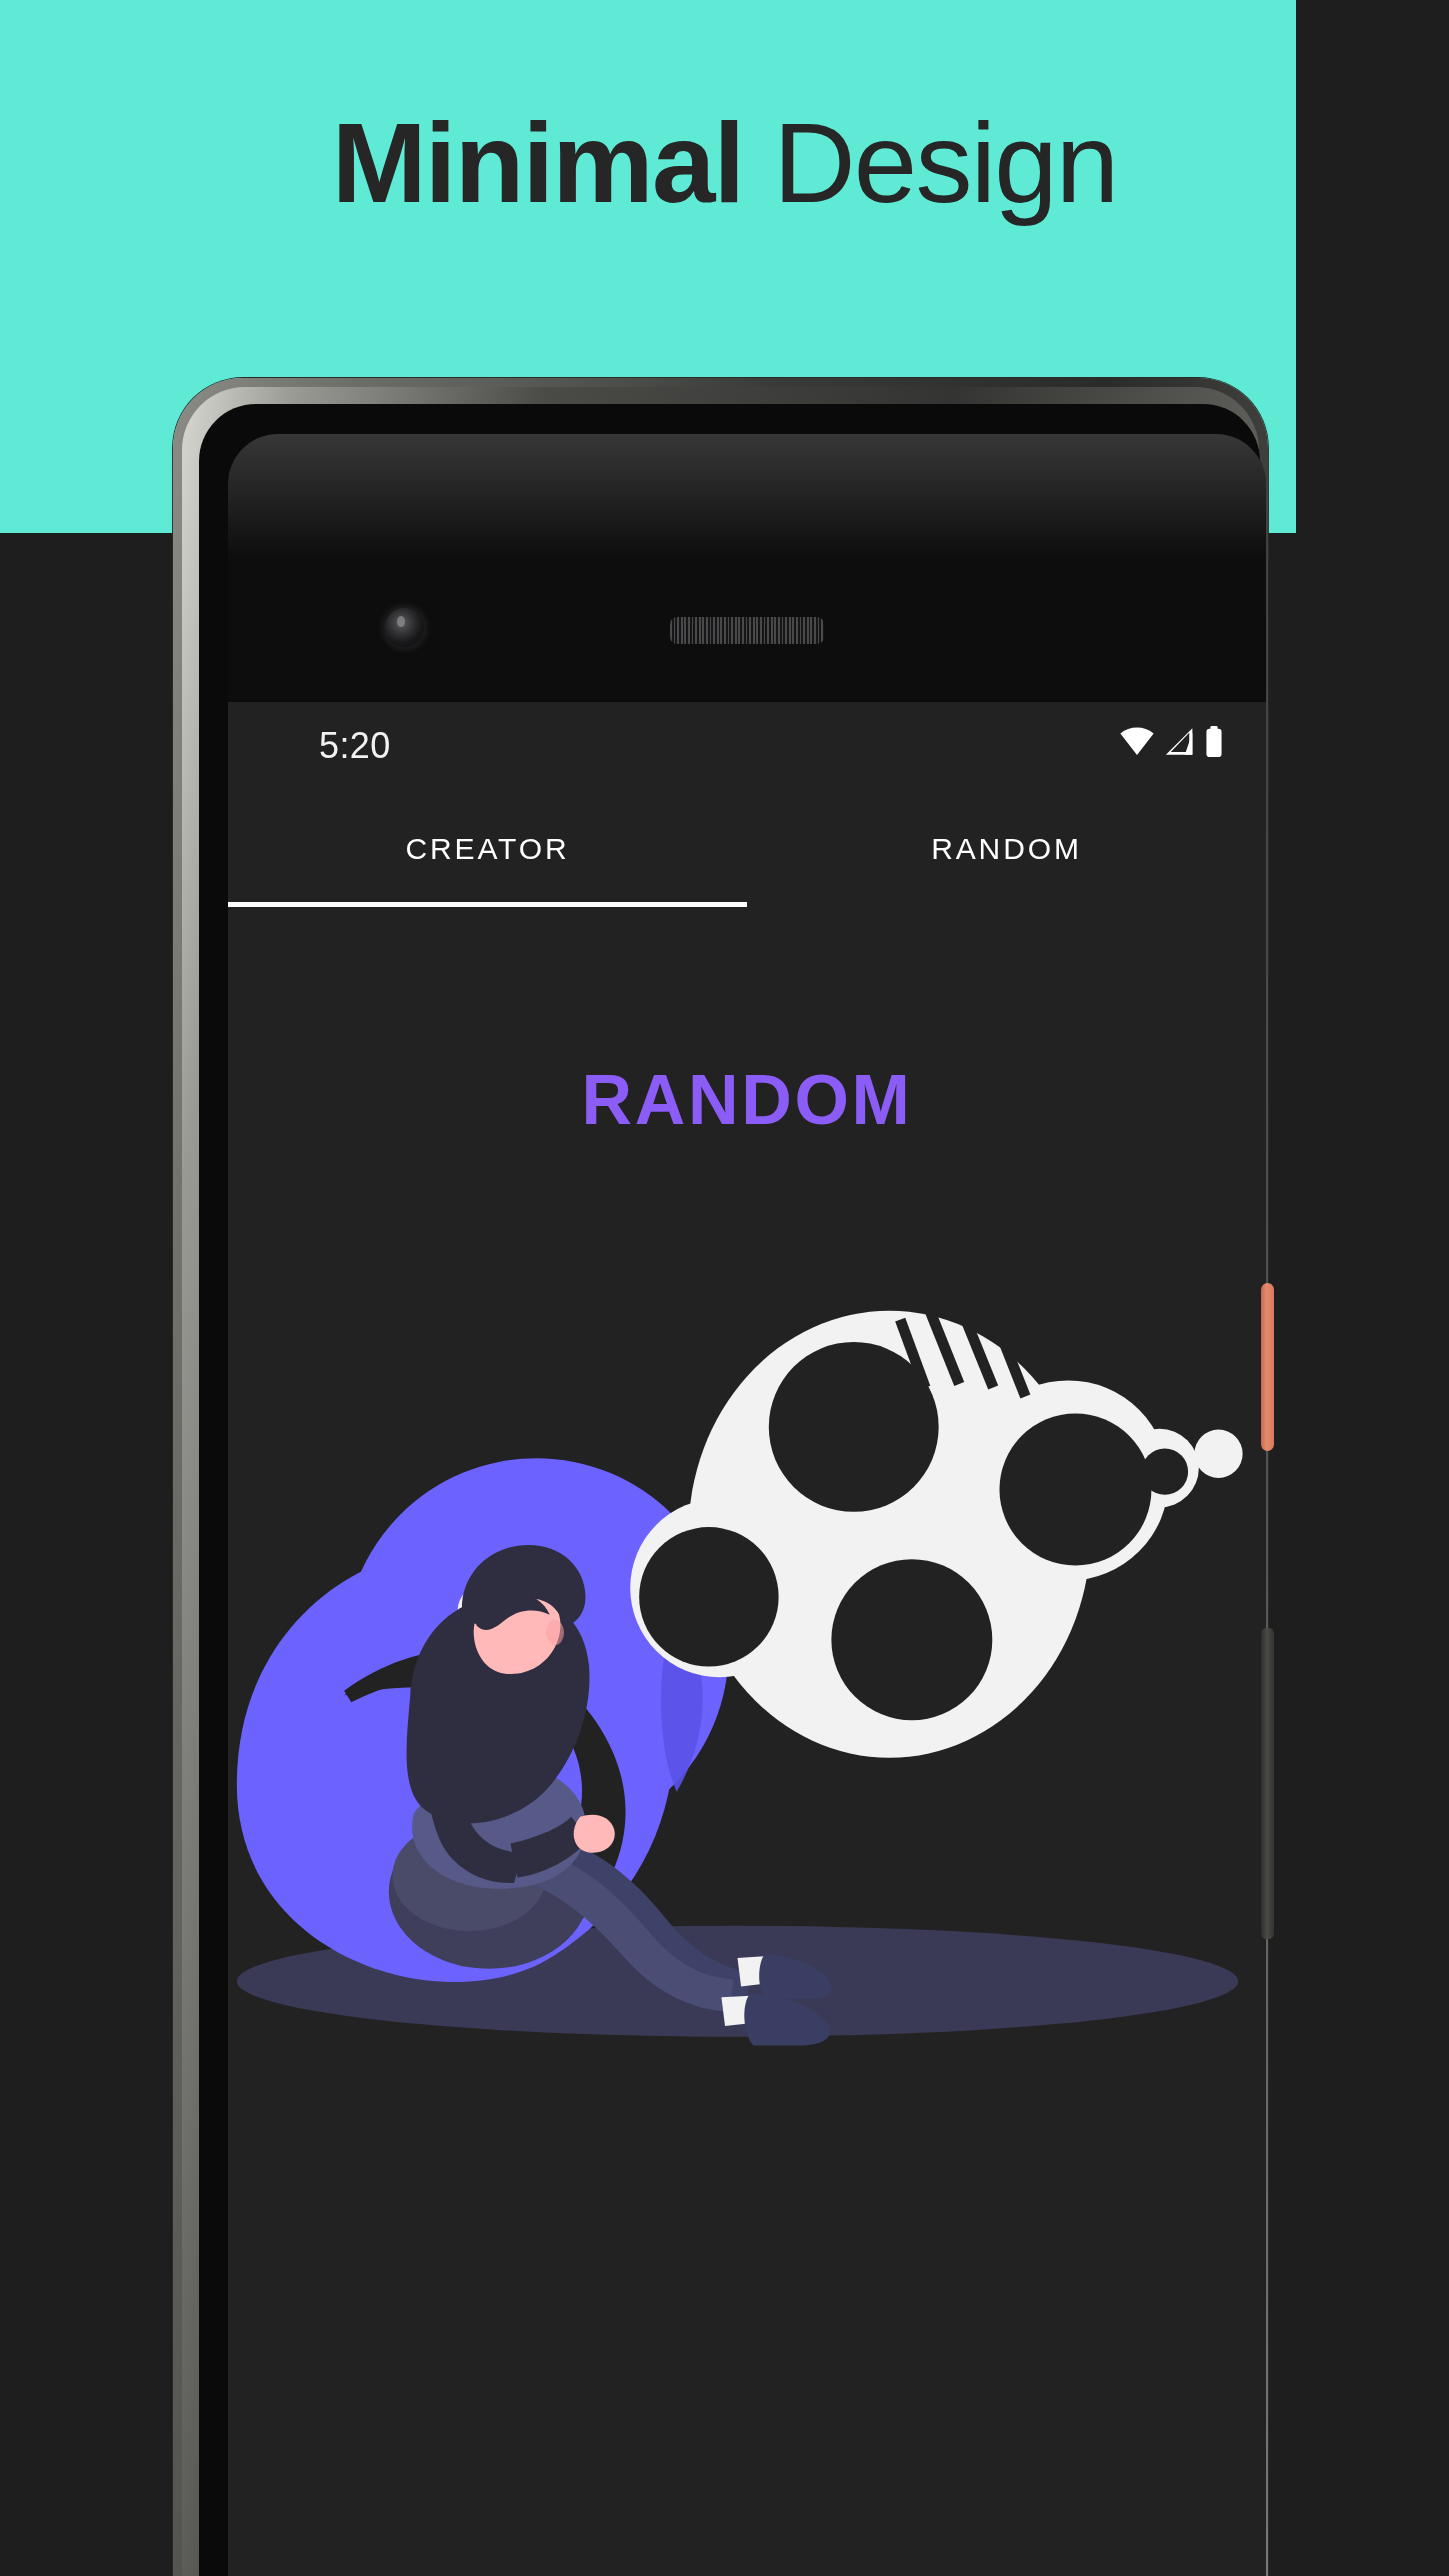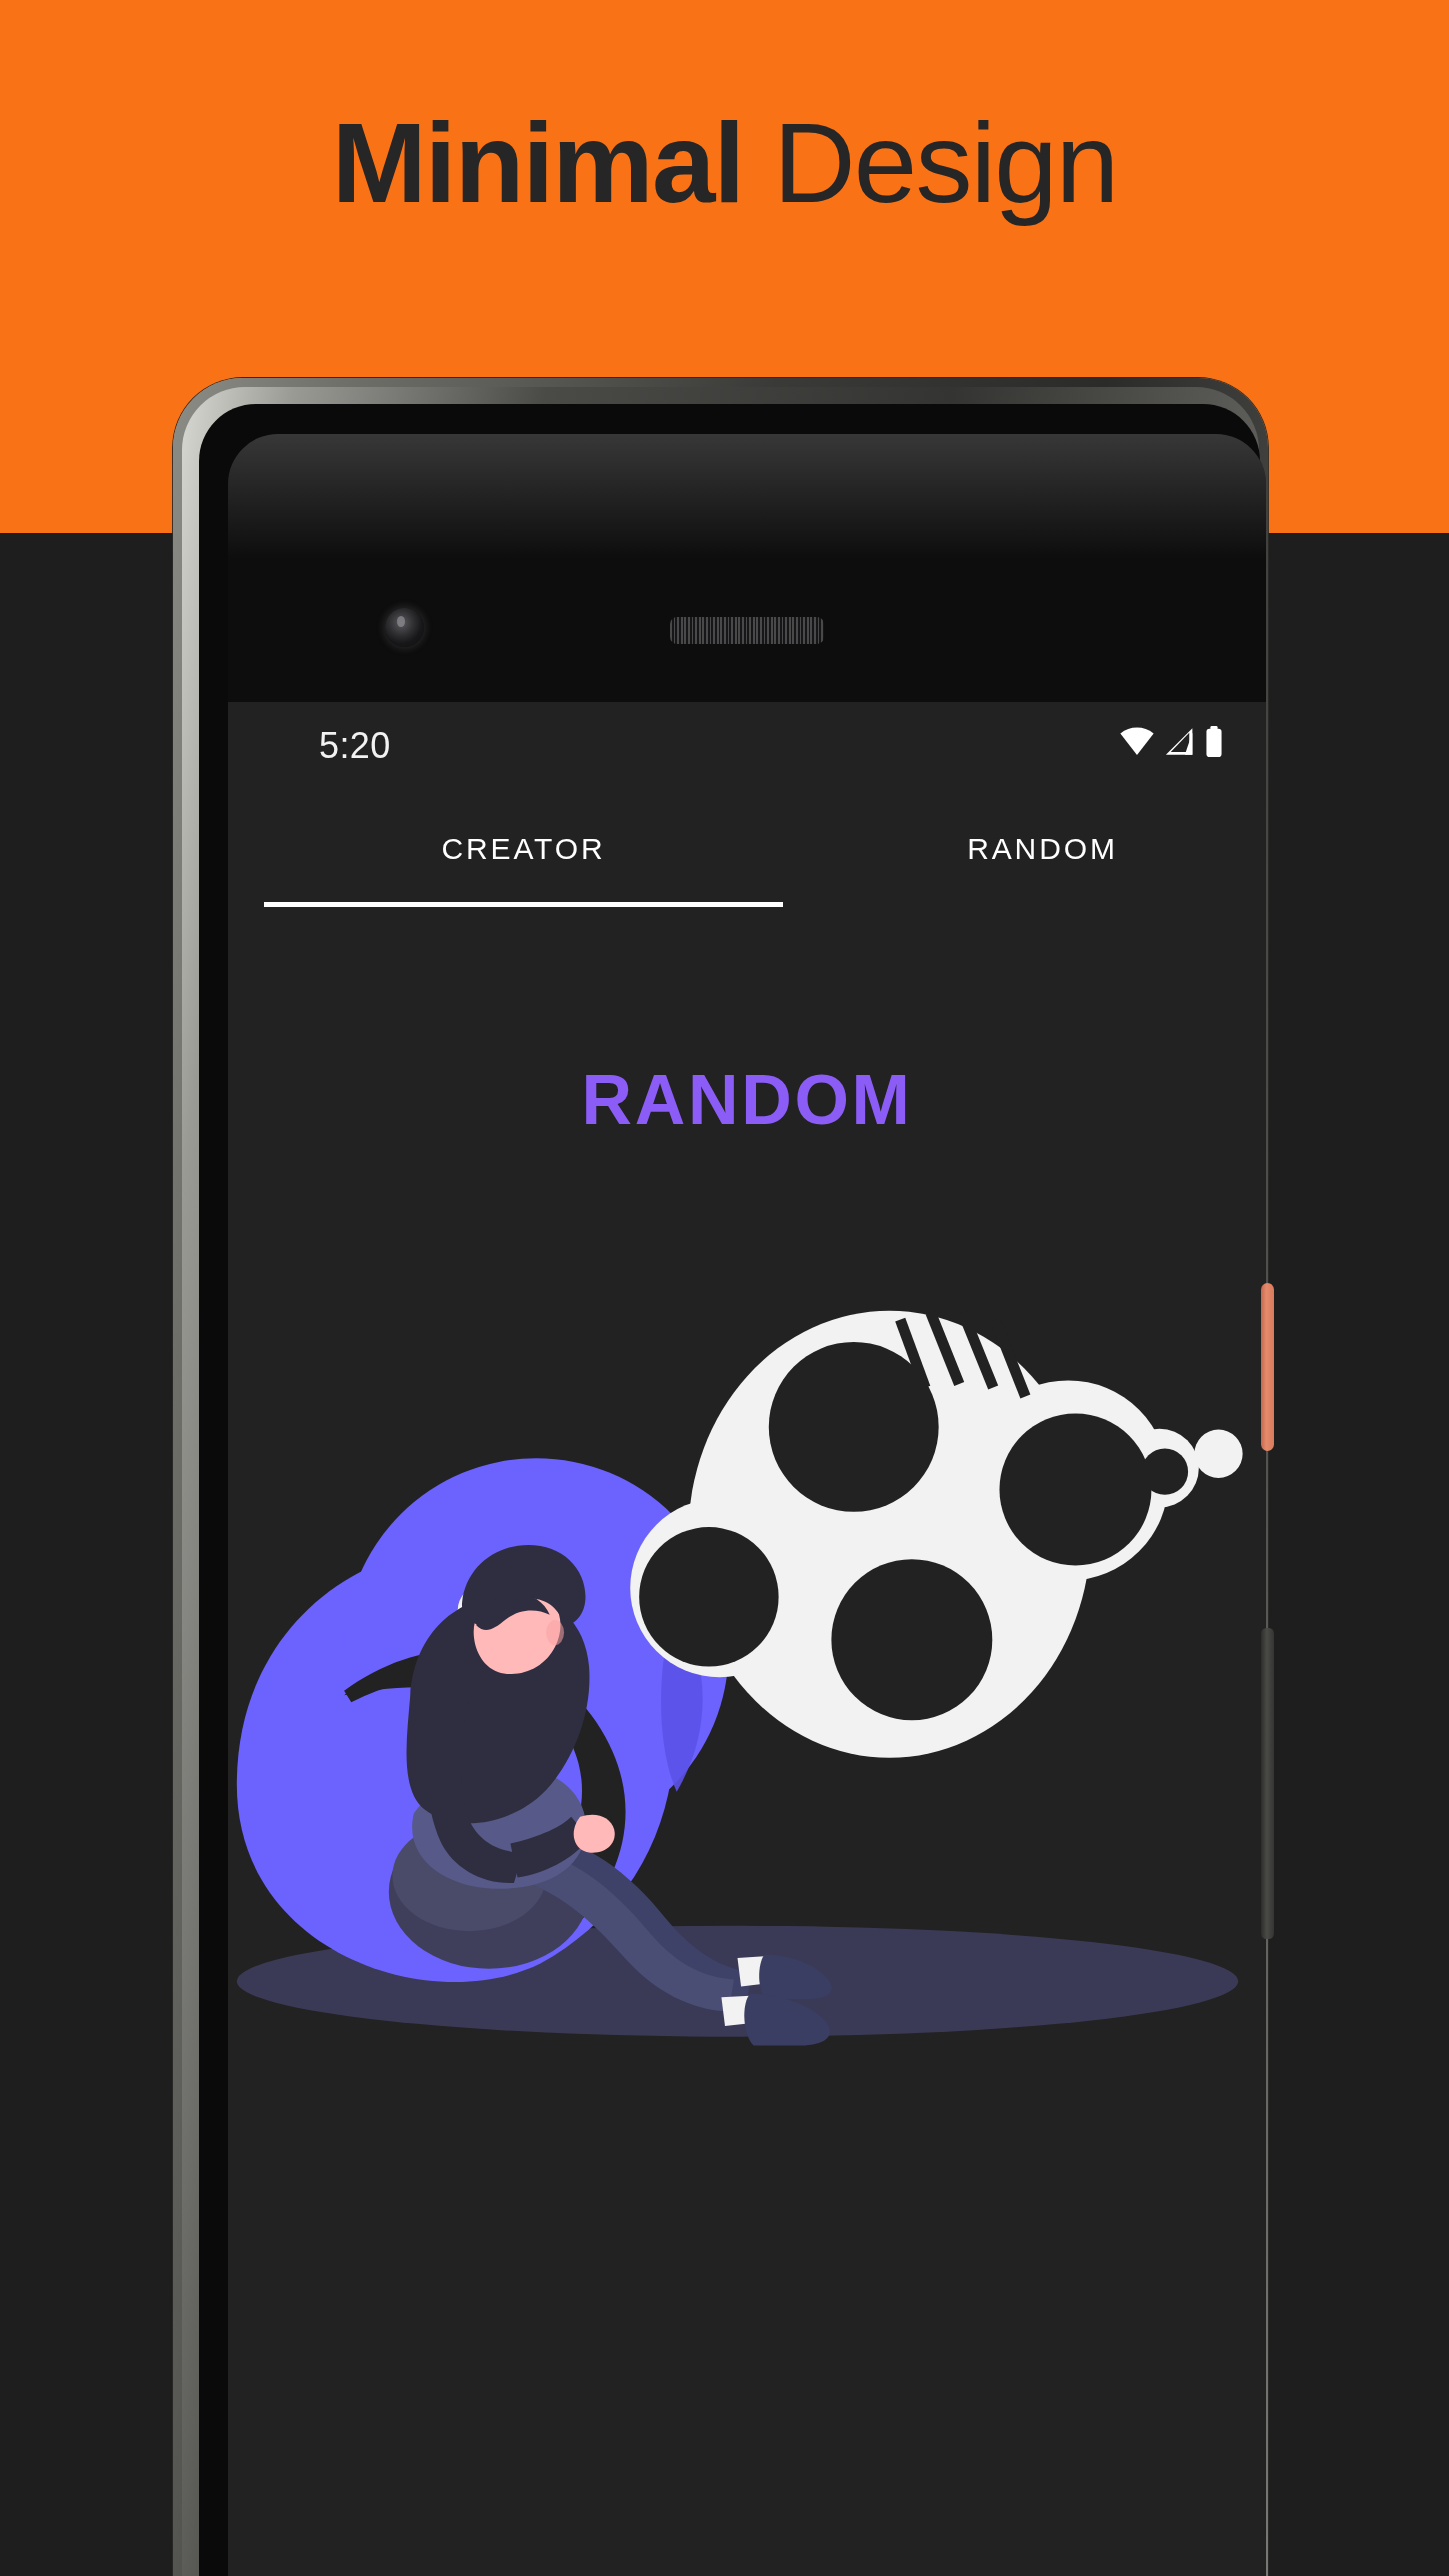--- a/index.html
+++ b/index.html
@@ -13,23 +13,23 @@
     position: relative;
     overflow: hidden;
     font-family: "Liberation Sans", sans-serif;
     -webkit-font-smoothing: antialiased;
   }
 
   
   #promo-banner {
     position: absolute;
     left: 0; top: 0;
-    width: 1449px;
+    width: 1296px;
     height: 533px;
-    background: #f97316;
+    background: #5eead4;
   }
   #promo-title {
     position: absolute;
     left: 0; top: 106px;
     width: 1449px;
     text-align: center;
     font-family: "Liberation Sans", sans-serif;
     font-size: 114px;
     line-height: 114px;
     letter-spacing: -1.8px;
@@ -151,21 +151,20 @@
   }
   .sb-icon { display:block; }
 
   
   #tab-bar {
     position: absolute;
     left: 0; top: 89px;
     width: 1038px;
     height: 116px;
     display: flex;
-    padding-left: 36px;
   }
   .tab-item {
     flex: 1 1 0;
     position: relative;
     display: flex;
     align-items: center;
     justify-content: center;
     cursor: pointer;
   }
   .tab-label {

